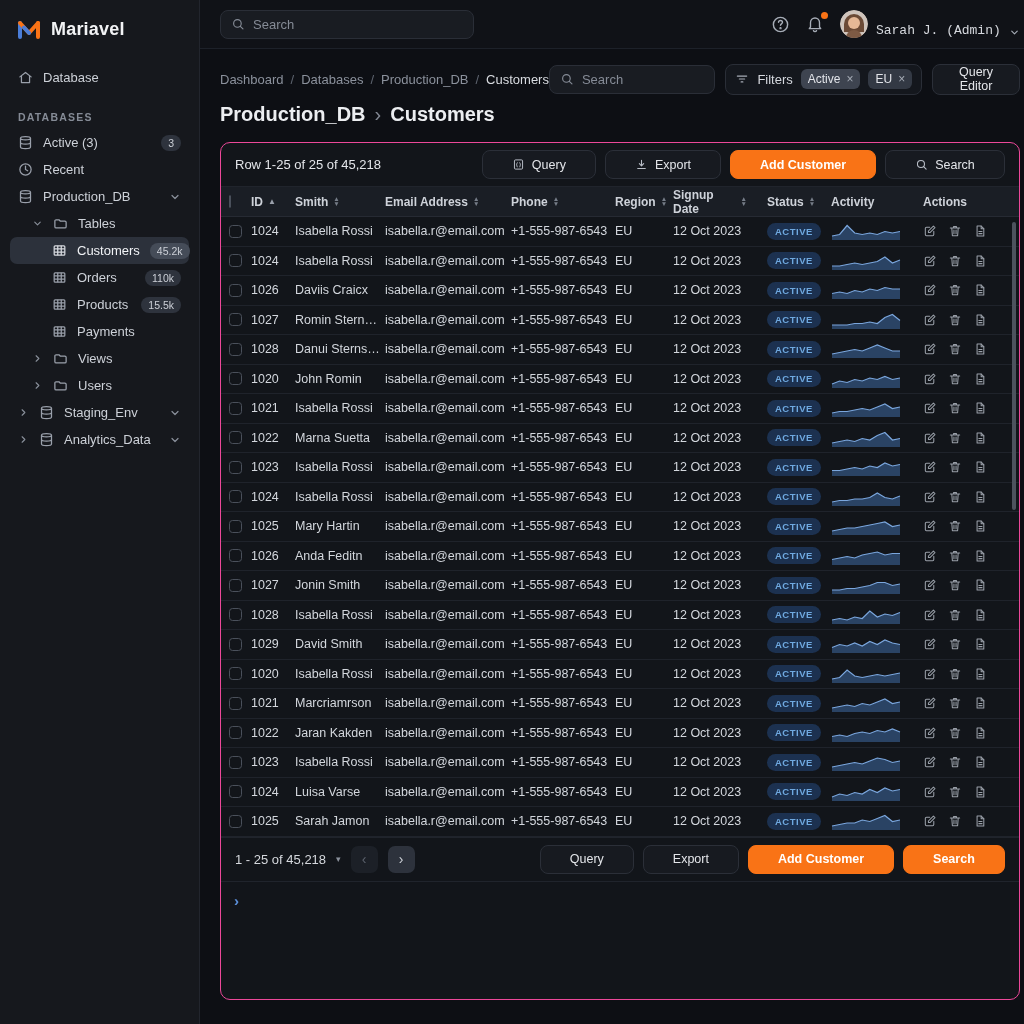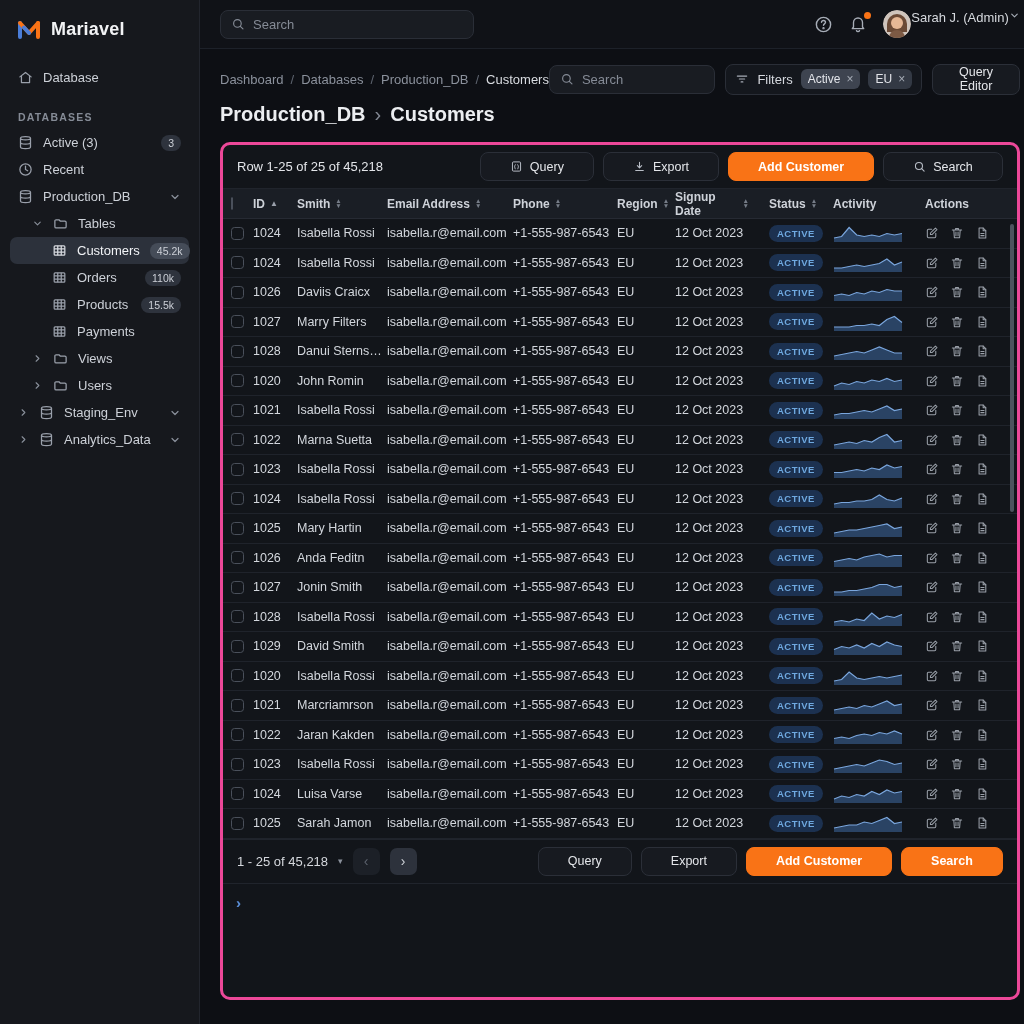--- a/index.html
+++ b/index.html
@@ -27,21 +27,21 @@
 
   
   .main { flex:1; display:flex; flex-direction:column; background:#0d0f14; }
   .topbar { height:49px; flex-shrink:0; display:flex; align-items:center; padding:0 20px; border-bottom:1px solid #1d2129; background:#101217; }
   .search-box { display:flex; align-items:center; gap:8px; width:254px; height:29px; background:#191c22; border:1px solid #2a2e37; border-radius:8px; padding:0 10px; color:#858b96; }
   .search-box input { background:transparent; border:none; outline:none; color:#d5d8de; font-size:13px; width:100%; font-family:inherit; }
   .search-box input::placeholder { color:#858b96; }
   .topbar-right { margin-left:auto; display:flex; align-items:center; gap:16px; }
   .icon-plain { color:#a7adb7; display:flex; position:relative; cursor:pointer; }
   .notif-dot { position:absolute; top:-3px; right:-4px; width:7px; height:7px; border-radius:50%; background:#f97316; }
-  .user-chip { display:flex; align-items:flex-start; cursor:pointer; }
+  .user-chip { display:flex; align-items:flex-end; gap:8px; cursor:pointer;font-family:Liberation Mono, monospace; }
   .avatar { width:28px; height:28px; border-radius:50%; overflow:hidden; flex-shrink:0; }
   .user-name { font-size:13px; color:#d6d9de; }
 
   .content { flex:1; padding:14px 20px 0; }
 
   .crumb-row { display:flex; align-items:center; margin-bottom:8px; height:32px; }
   .breadcrumb { display:flex; align-items:center; gap:7px; font-size:13px; color:#8b919c; }
   .breadcrumb .sep { color:#5f6570; }
   .breadcrumb .current { color:#d9dce1; }
   .crumb-right { margin-left:auto; display:flex; align-items:center; gap:10px; }
@@ -52,21 +52,21 @@
   .chip.c2 { background:#333944; }
   .chip .x { color:#a6acb6; font-size:12px; }
   .btn { display:inline-flex; align-items:center; gap:7px; height:31px; padding:8px 13px; border:1px solid #2b2f38; border-radius:8px; background:#171a20; color:#e4e6ea; font-size:12.5px; cursor:pointer; font-family:inherit; }
   .btn.orange { background:#f97316; border-color:#f97316; color:#fff; font-weight:600; }
   .btn .ic { display:flex; color:#b9bec7; }
 
   .page-title { font-size:20px; font-weight:700; color:#eceef1; margin:6px 0 16px; display:flex; align-items:center; gap:9px; }
   .page-title .tsep { color:#848a95; font-weight:400; }
 
   
-  .card { position:relative; height:858px; background:#12151a; border:3px solid #ec4899; border-radius:10px; overflow:hidden; }
+  .card { position:relative; height:858px; background:#12151a; border:1px solid #ec4899; border-radius:10px; overflow:hidden; }
   .card-toolbar { height:44px; display:flex; align-items:center; padding:0 14px; border-bottom:1px solid #20242c; }
   .row-summary { font-size:13px; color:#e3e5e9; }
   .toolbar-btns { margin-left:auto; display:flex; gap:9px; }
   .btn.sm { height:29px; padding:0 29px; }
 
   .thead { display:grid; grid-template-columns:30px 44px 90px 126px 104px 58px 94px 64px 92px 82px; align-items:center; height:30px; background:#1a1e25; border-bottom:1px solid #262a33; font-size:12px; color:#ced2d9; font-weight:700; }
   .th { display:flex; align-items:center; gap:5px; padding-right:20px; cursor:pointer; }
   .sort-stack { display:flex; flex-direction:column; line-height:4.5px; font-size:6.5px; color:#767d88; }
   .sort-asc { font-size:8px; color:#9aa0ab; }
   .checkbox { width:13px; height:13px; border:1.5px solid #4a505b; border-radius:3.5px; display:inline-block; }
@@ -592,21 +592,21 @@
                   </svg>
       </span>
     </div>
   </div>
 
   <div class="tr">
     <div class="td c-check">
                 <span class="checkbox"></span>
               </div>
     <div class="td">1027</div>
-    <div class="td">Marry Filters</div>
+    <div class="td">Romin Sternson</div>
     <div class="td">isabella.r@email.com</div>
     <div class="td">+1-555-987-6543</div>
     <div class="td">EU</div>
     <div class="td">12 Oct 2023</div>
     <div class="td"><span class="badge-active">ACTIVE</span></div>
     <div class="td c-activity">
       <svg class="spark" width="72" height="20" viewBox="0 0 72 20">
                   <path d="M1.0 15.0 L8.6 15.0 L16.1 15.0 L23.7 13.5 L31.2 13.5 L38.8 12.0 L46.3 13.5 L53.9 7.5 L61.4 4.5 L69.0 10.5 L69.0 19 L1.0 19 Z" fill="rgba(74,124,190,0.45)" stroke="none"></path>
                   <path d="M1.0 15.0 L8.6 15.0 L16.1 15.0 L23.7 13.5 L31.2 13.5 L38.8 12.0 L46.3 13.5 L53.9 7.5 L61.4 4.5 L69.0 10.5" fill="none" stroke="#7aa6dd" stroke-width="1.2"></path>
                 </svg>

